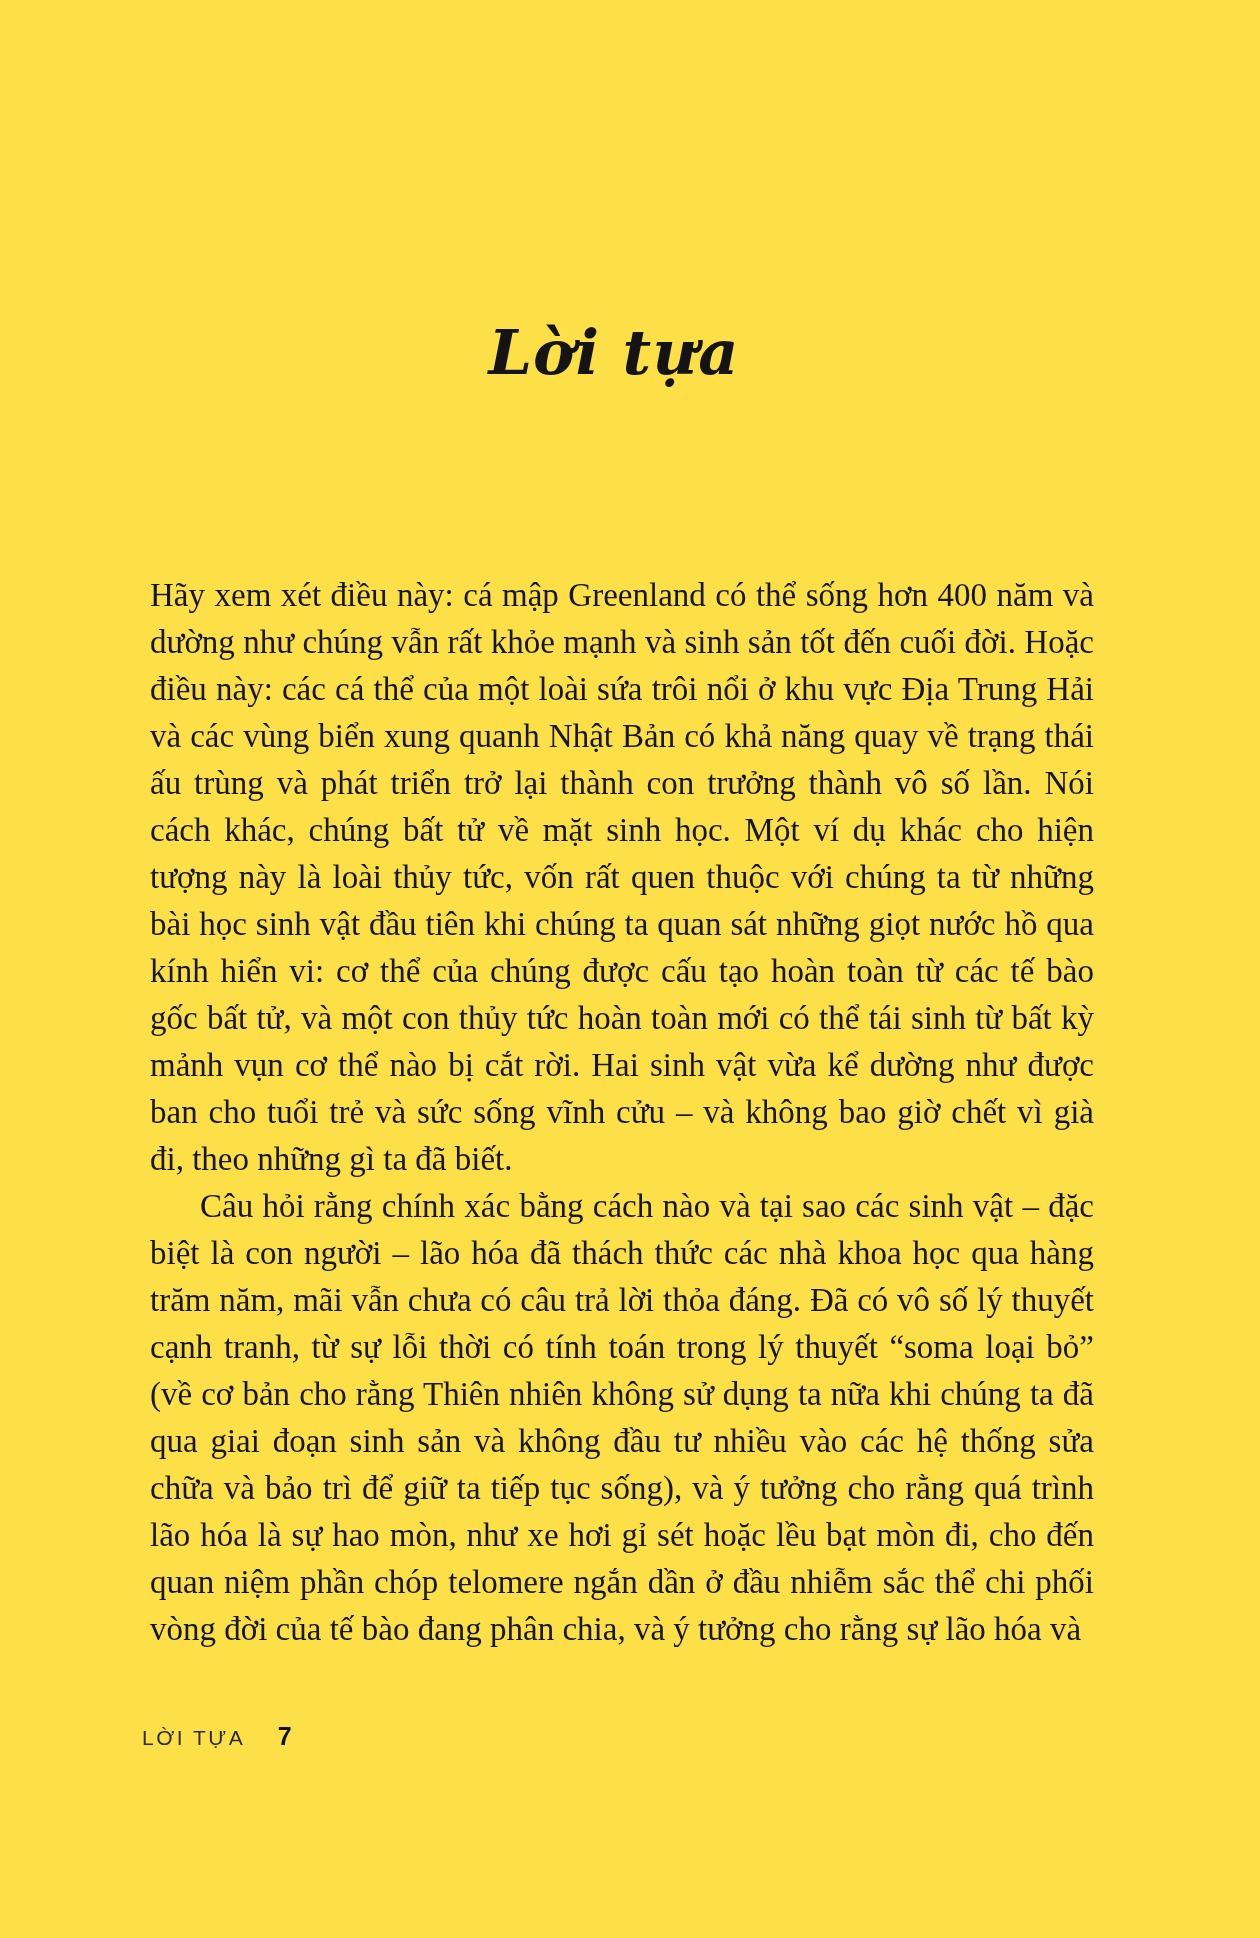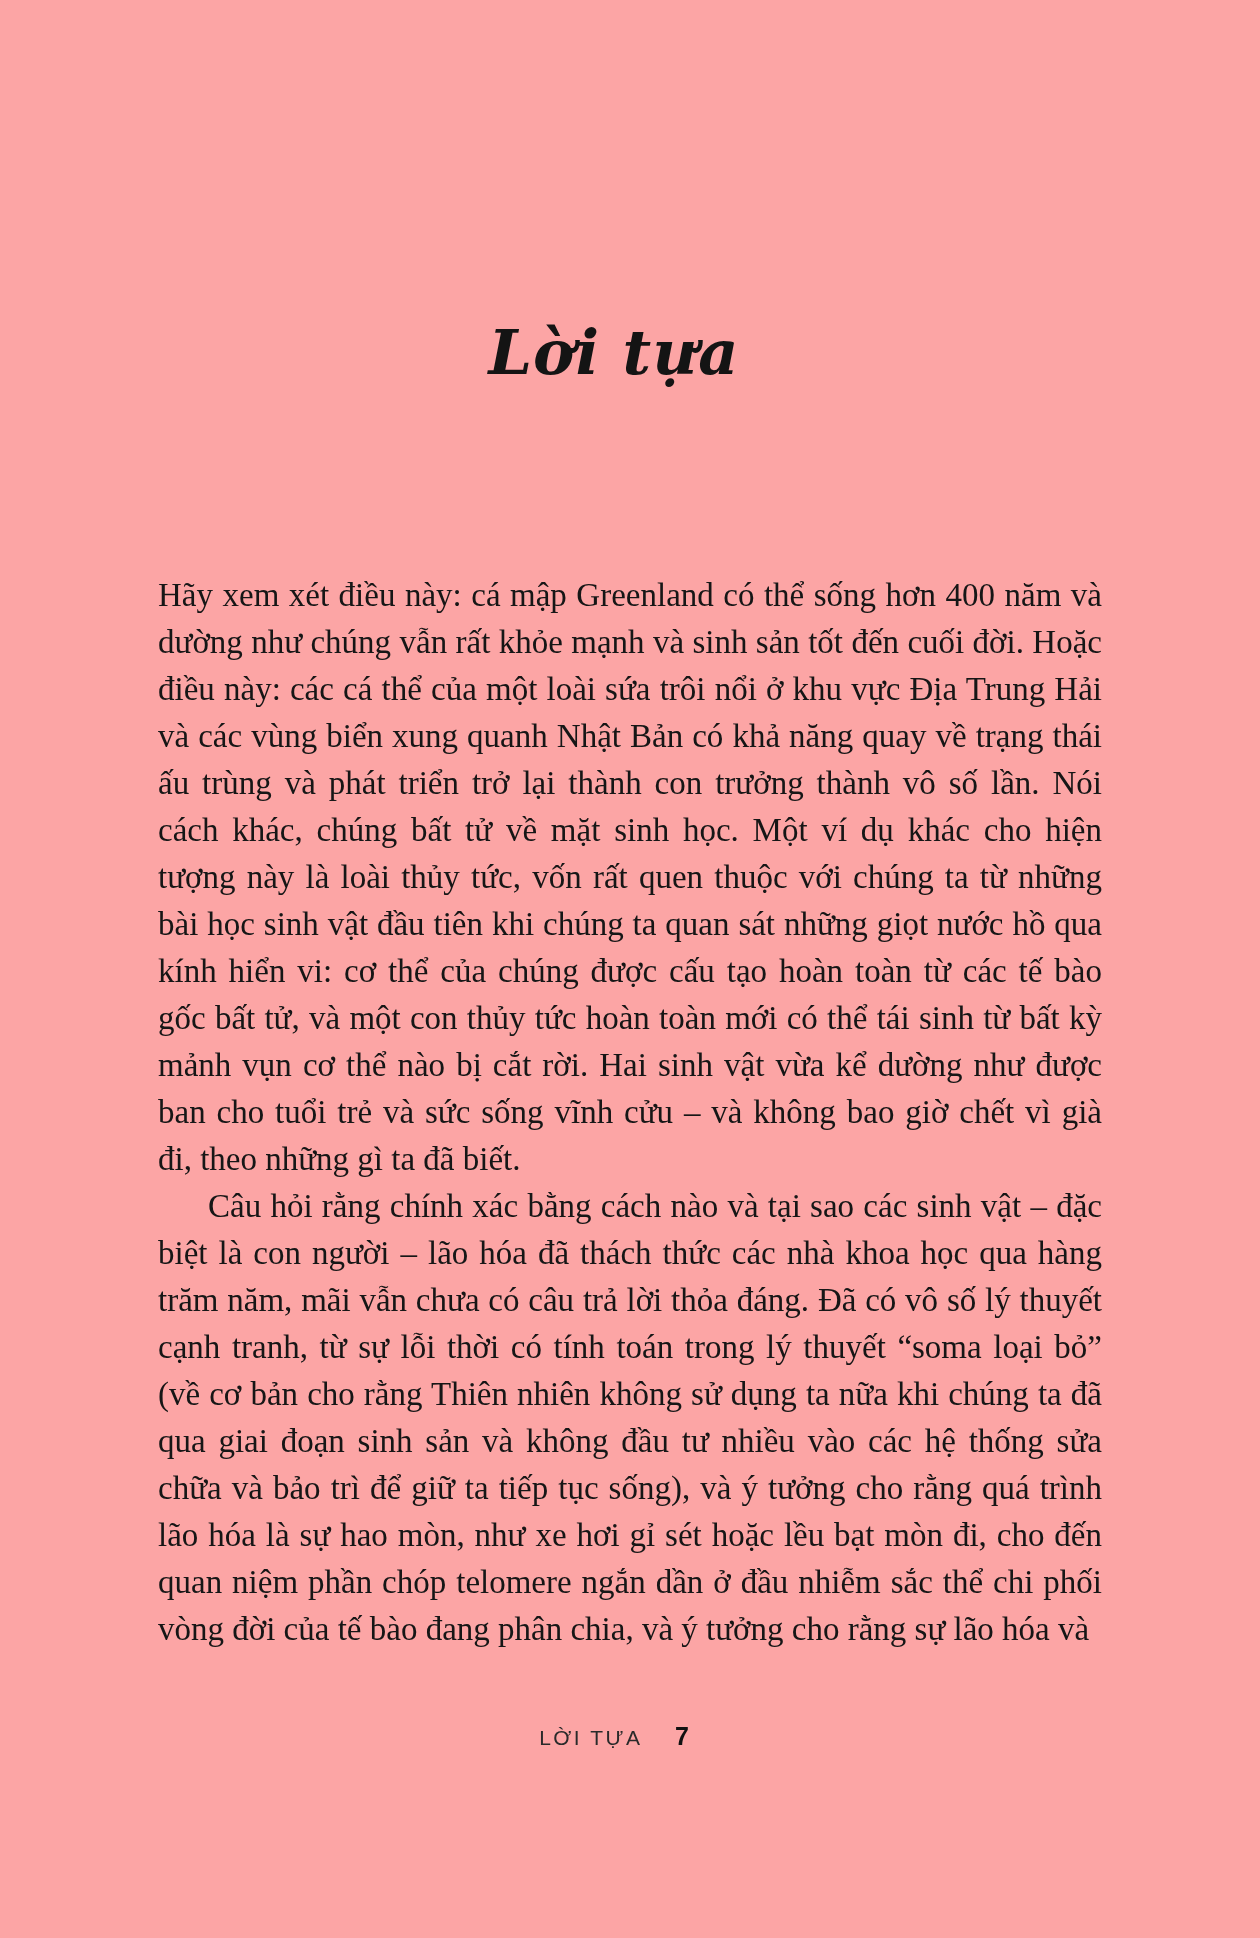--- a/index.html
+++ b/index.html
@@ -5,21 +5,21 @@
     html, body {
       margin: 0;
       padding: 0;
       background: #e8e8e8;
     }
     .sheet {
       position: relative;
       width: 1260px;
       height: 1938px;
       margin: 0 auto;
-      background: #fca5a5;
+      background: #fde047;
       color: #1c1c1c;
       font-family: "Liberation Serif", serif;
       overflow: hidden;
     }
     .title {
       position: absolute;
       top: 316px;
       left: 142px;
       width: 944px;
       margin: 0;
@@ -27,40 +27,40 @@
       font-family: "DejaVu Serif", "Liberation Serif", serif;
       font-style: italic;
       font-weight: 600;
       font-size: 62px;
       letter-spacing: 1px;
       color: #141414;
     }
     .body-text {
       position: absolute;
       top: 572px;
-      left: 158px;
+      left: 150px;
       width: 944px;
       font-size: 33px;
       line-height: 47px;
       text-align: justify;
       color: #161616;
     }
     .para {
       margin: 0;
       padding: 0;
     }
     .para + .para {
       text-indent: 50px;
     }
     .footer {
       position: absolute;
       top: 1722px;
       left: 142px;
       width: 944px;
-      text-align: center;
+      text-align: left;
       font-family: "Liberation Sans", sans-serif;
       color: #2a2a2a;
       white-space: nowrap;
     }
     .footer-label {
       font-size: 21px;
       letter-spacing: 2.5px;
       font-weight: 500;
       vertical-align: baseline;
     }

